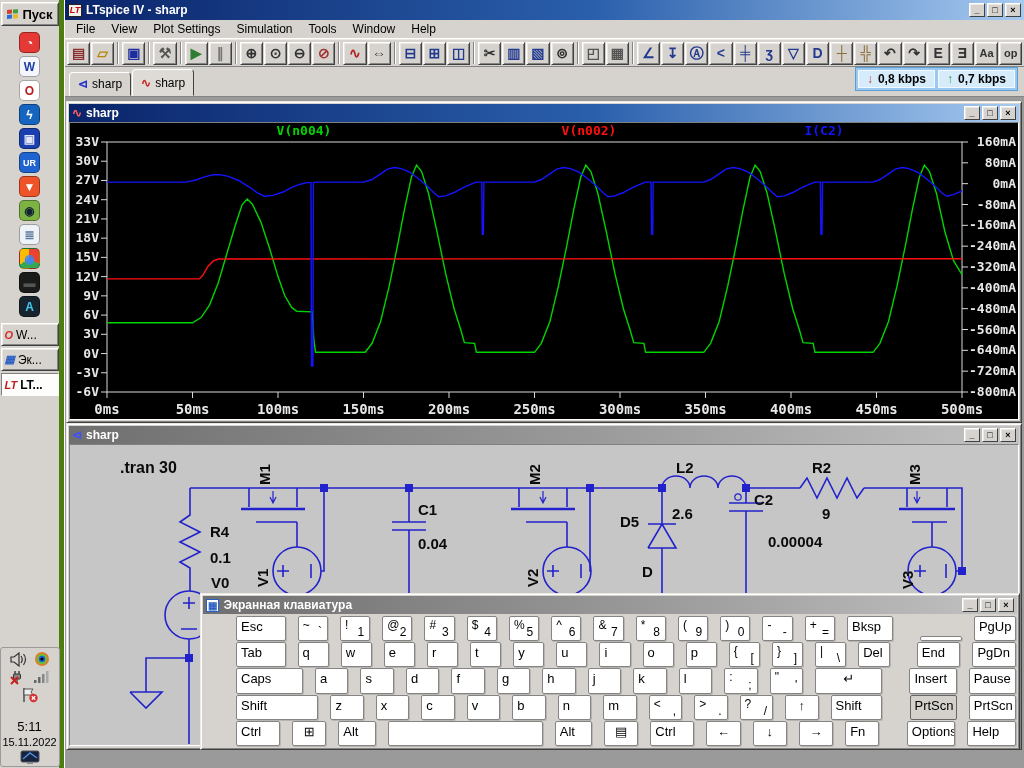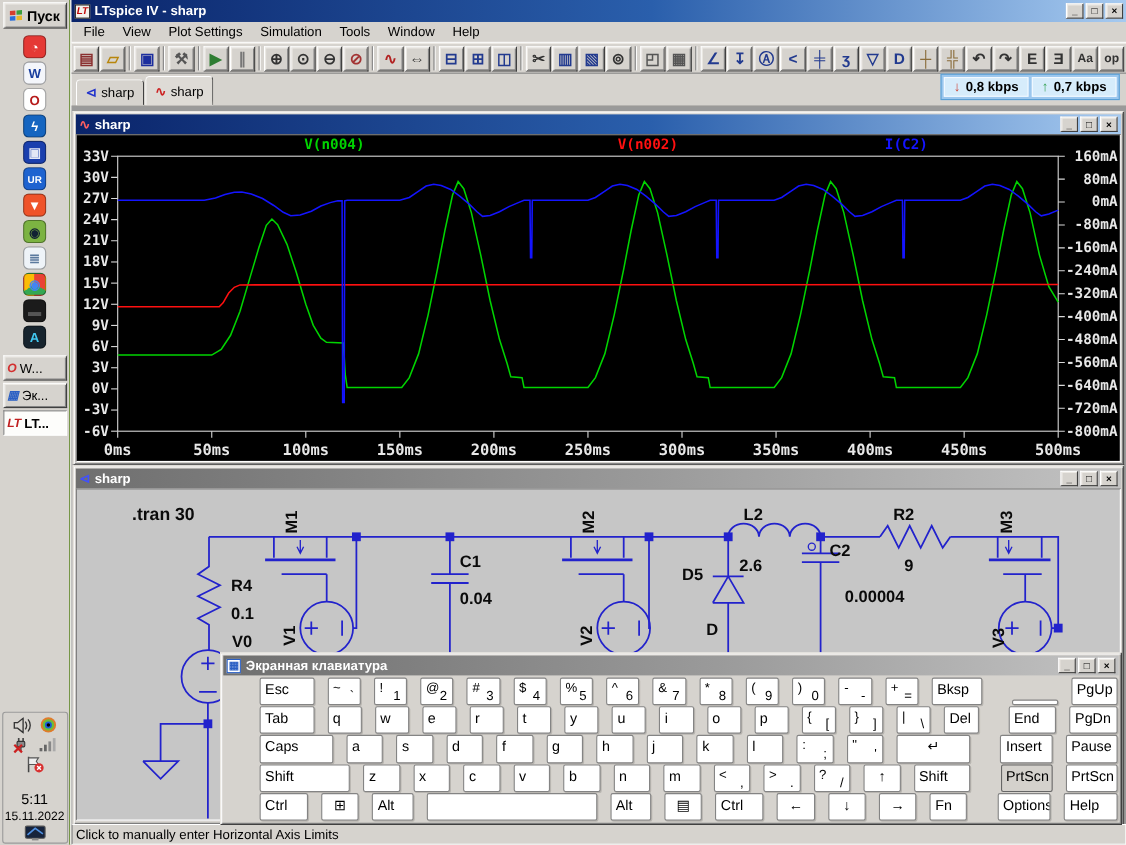--- a/index.html
+++ b/index.html
@@ -16,21 +16,21 @@
              border:1px solid; border-color:#fff #404040 #404040 #fff;
              box-shadow: inset 1px 1px #ece9e4; margin-left:2px; line-height:1; }
   .titlebar { display:flex; align-items:center; padding:0 3px; height:19px;
               color:#fff; font-weight:bold; font-size:12px; }
   .tb-active   { background:linear-gradient(90deg,#0a246a 0%, #2a5fac 55%, #a6caf0 100%); }
   .tb-inactive { background:linear-gradient(90deg,#6f6f6f 0%, #9a9a9a 55%, #c2c2c2 100%); }
   .titlebar .spacer { flex:1; }
 
   
   #taskbar { position:absolute; left:0; top:0; width:64px; height:768px; background:#d6d3ce;
-             border-right:1px solid #4d7c0f; display:flex; flex-direction:column; align-items:center;justify-content:flex-end; }
+             border-right:5px solid #4d7c0f; display:flex; flex-direction:column; align-items:center;justify-content:flex-end; }
   #start-button { margin:2px; width:58px; height:24px; display:flex; align-items:center; gap:3px;
                   padding-left:4px; font-weight:bold; font-size:13px; }
   #quick-launch { display:flex; flex-direction:column; gap:3px; margin-top:4px; align-items:center; }
   .ql-icon { width:21px; height:21px; border-radius:5px; display:flex; align-items:center;
              justify-content:center; font-size:12px; font-weight:bold; }
   #task-buttons { margin-top:6px; display:flex; flex-direction:column; gap:2px; }
   .task-btn { width:58px; height:23px; display:flex; align-items:center; gap:3px; padding:0 3px;
               font-size:12px; color:#000; overflow:hidden; white-space:nowrap; }
   .task-btn.active { background:#fdfdfb; border-color:#808080 #fff #fff #808080;
                      box-shadow:none; font-weight:bold; }
@@ -464,23 +464,20 @@
                 <text x="742" y="28" fill="#0a0a0a" font-size="15" font-weight="bold">R2</text>
                 <text x="752" y="74" fill="#0a0a0a" font-size="15" font-weight="bold">9</text>
                 <text x="850" y="40" fill="#0a0a0a" font-size="15" font-weight="bold" transform="rotate(-90 850 40)">M3</text>
                 <text x="843" y="144" fill="#0a0a0a" font-size="15" font-weight="bold" transform="rotate(-90 843 144)">V3</text>
               </g>
           </svg>
         </div>
       </div>
     </div>
 
-    <div id="statusbar" class="sunken">
-      <span>Click to manually enter Horizontal Axis Limits</span>
-    </div>
   </div>
 
   <div id="osk" class="child-window" style="position:absolute; left:200px; top:593px; width:820px; height:157px; z-index:40;">
     <div class="titlebar tb-inactive" style="height:18px;">
       <span id="osk-title-icon">▦</span>
       <span>Экранная клавиатура</span>
       <span class="spacer"></span>
       <span class="win-btn">_</span>
       <span class="win-btn">□</span>
       <span class="win-btn">×</span>

